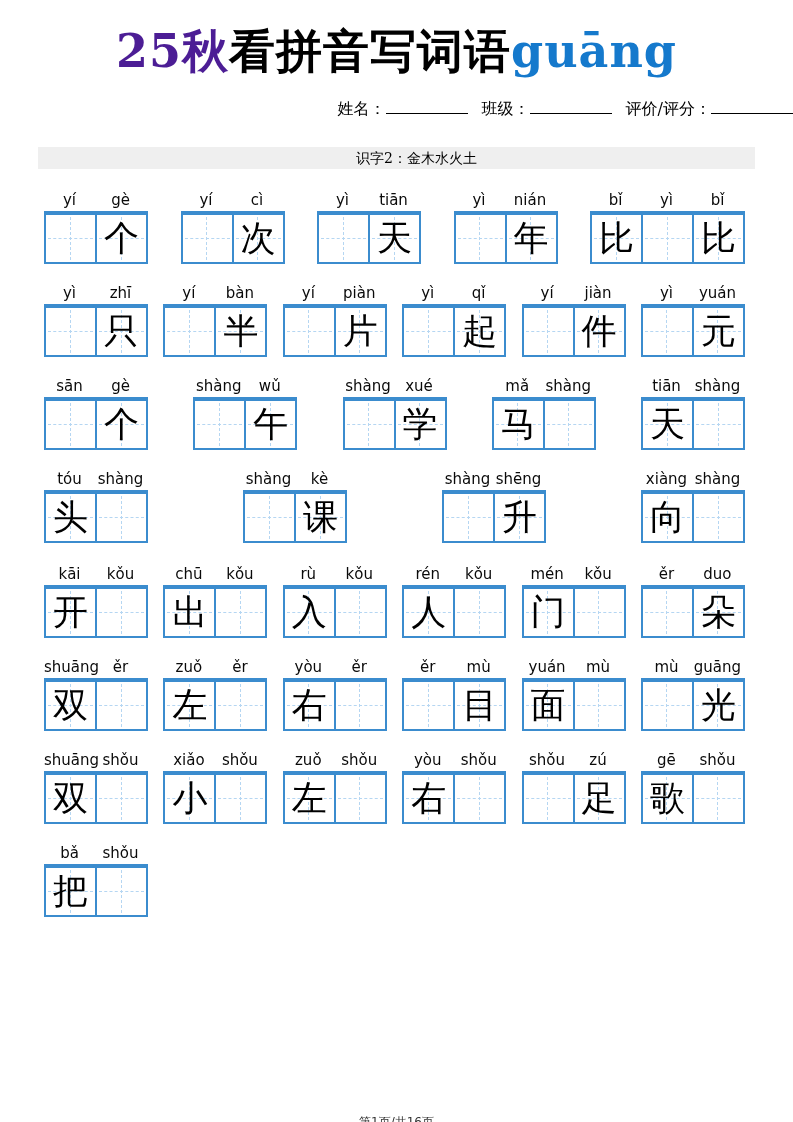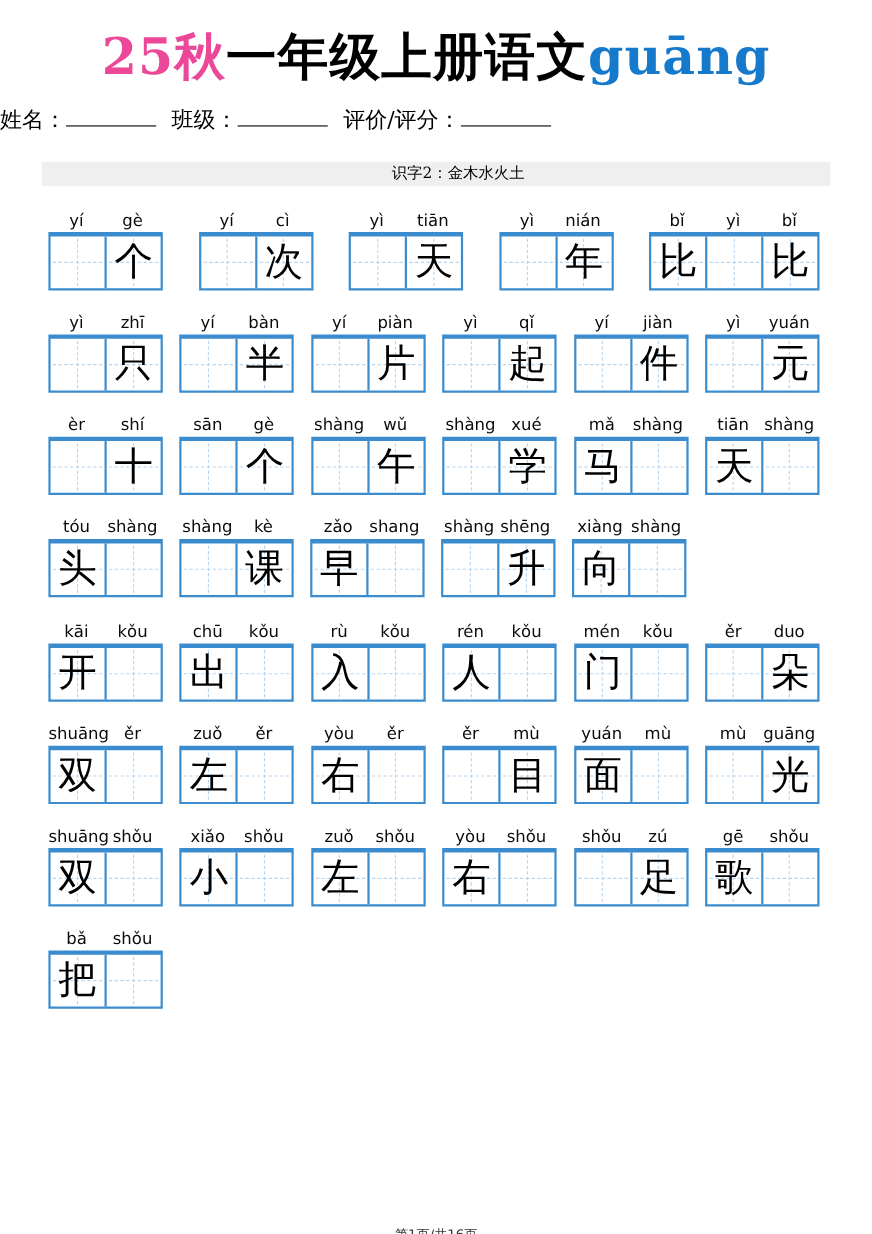--- a/index.html
+++ b/index.html
@@ -5,40 +5,40 @@
   html,body{margin:0;padding:0;}
   body{
     width:793px;height:1122px;background:#ffffff;position:relative;overflow:hidden;
     font-family:"Liberation Sans",sans-serif;color:#000;
   }
   .title{
     text-align:center;margin:24px 0 0 0;font-size:46px;line-height:1.2;
     font-weight:900;font-family:"DejaVu Serif",serif;letter-spacing:1px;white-space:nowrap;
   }
   .name-line{
-    text-align:left;margin-top:16px;font-size:20px;height:26px;line-height:26px;
+    text-align:right;margin-top:16px;font-size:16px;height:26px;line-height:26px;
     font-family:"DejaVu Serif",serif;white-space:nowrap;
   }
   .blank-line{
     display:inline-block;width:82px;height:18px;border-bottom:1.5px solid #000;
     margin-right:14px;vertical-align:baseline;
   }
   .blank-line.last{margin-right:0;}
   .section-bar{
     margin:0 38px;height:22px;line-height:22px;text-align:center;
     font-size:14px;font-family:"DejaVu Serif",serif;background:var(--sectionbg,#efefef);padding-left:40px;
   }
   .section-bar.gap1{margin-top:26px;}
   .section-bar.gap2{margin-top:32px;}
   .section-bar.gap3{margin-top:34px;}
   .rows{margin:0 48px 0 44px;}
   .word-row{display:flex;margin-top:16px;}
   .word-row.first{margin-top:18px;}
   .word-row.between{justify-content:space-between;}
-  .word-row.start{justify-content:flex-start;gap:15px;}
+  .word-row.start{justify-content:space-between;gap:27px;}
   .word-group{display:block;}
   .pinyin-row{display:flex;height:22px;align-items:flex-end;padding-bottom:2px;}
   .pinyin-syllable{
     width:51px;text-align:center;font-size:15px;line-height:18px;white-space:nowrap;
     font-family:"DejaVu Sans",sans-serif;color:#0a0a0a;flex:0 0 51px;
   }
   .char-boxes{
     display:flex;border:2px solid var(--boxblue,#3b8cce);border-top-width:4px;background:#fff;
   }
   .cell{width:49px;height:47px;position:relative;flex:0 0 49px;}
@@ -58,21 +58,21 @@
   }
   .footer{
     position:absolute;left:0;top:1070px;width:100%;text-align:center;
     font-size:12px;color:#333;font-family:"DejaVu Sans",sans-serif;margin-top:44px;
   }
 </style>
 </head>
 <body>
 
 <div class="title">
-  <span style="color: #ec4899;">25秋</span><span>一年级上册语文</span><span style="color: rgb(21, 121, 204);">guāng</span>
+  <span style="color: #4c1d95;">25秋</span><span>看拼音写词语</span><span style="color: rgb(21, 121, 204);">guāng</span>
 </div>
 
 <div class="name-line">
   <span>姓名：</span><span class="blank-line"></span><span>班级：</span><span class="blank-line"></span><span>评价/评分：</span><span class="blank-line last"></span>
 </div>
 
 <div id="sections">
     <div class="section-bar gap1">识字2：金木水火土</div>
     <div class="rows">
       <div class="word-row between first">
@@ -211,32 +211,20 @@
             <div class="cell"></div>
             <div class="cell">
               <span class="hanzi">元</span>
             </div>
           </div>
         </div>
       </div>
       <div class="word-row between">
         <div class="word-group">
           <div class="pinyin-row">
-            <span class="pinyin-syllable">èr</span>
-            <span class="pinyin-syllable">shí</span>
-          </div>
-          <div class="char-boxes">
-            <div class="cell"></div>
-            <div class="cell">
-              <span class="hanzi">十</span>
-            </div>
-          </div>
-        </div>
-        <div class="word-group">
-          <div class="pinyin-row">
             <span class="pinyin-syllable">sān</span>
             <span class="pinyin-syllable">gè</span>
           </div>
           <div class="char-boxes">
             <div class="cell"></div>
             <div class="cell">
               <span class="hanzi">个</span>
             </div>
           </div>
         </div>
@@ -305,32 +293,20 @@
         <div class="word-group">
           <div class="pinyin-row">
             <span class="pinyin-syllable">shàng</span>
             <span class="pinyin-syllable">kè</span>
           </div>
           <div class="char-boxes">
             <div class="cell"></div>
             <div class="cell">
               <span class="hanzi">课</span>
             </div>
-          </div>
-        </div>
-        <div class="word-group">
-          <div class="pinyin-row">
-            <span class="pinyin-syllable">zǎo</span>
-            <span class="pinyin-syllable">shang</span>
-          </div>
-          <div class="char-boxes">
-            <div class="cell">
-              <span class="hanzi">早</span>
-            </div>
-            <div class="cell"></div>
           </div>
         </div>
         <div class="word-group">
           <div class="pinyin-row">
             <span class="pinyin-syllable">shàng</span>
             <span class="pinyin-syllable">shēng</span>
           </div>
           <div class="char-boxes">
             <div class="cell"></div>
             <div class="cell">

